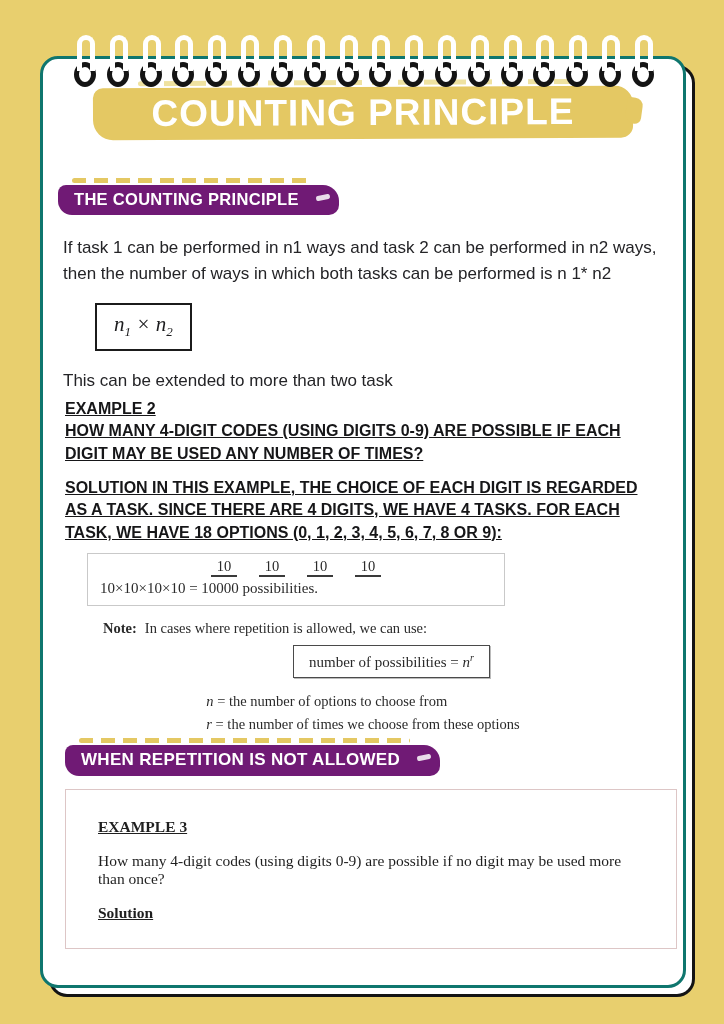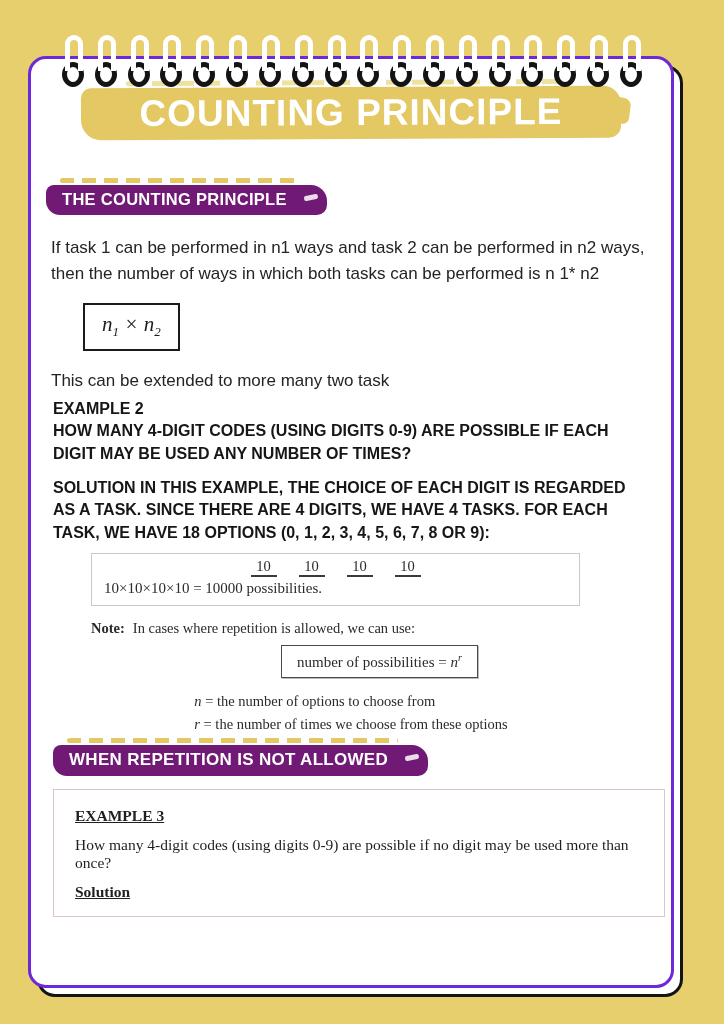--- a/index.html
+++ b/index.html
@@ -4,24 +4,24 @@
 <style>
   html,body{margin:0;padding:0;}
   body{
     width:724px;height:1024px;
     background:#e8cf6e;
     font-family:"Liberation Sans",sans-serif;
     position:relative;overflow:hidden;
     color:#1d1d1f;
   }
   .page{
-    position:absolute;left:28px;top:56px;
+    position:absolute;left:40px;top:56px;
     width:640px;height:926px;
     background:#fff;
-    border:3px solid #6d28d9;
+    border:3px solid #0f766e;
     border-radius:18px;
     box-shadow:9px 9px 0 -3px #ffffff, 9px 9px 0 0 #141414;
   }
   
   .rings{
     position:absolute;top:-24px;left:30px;right:30px;
     display:flex;justify-content:space-between;z-index:6;
   }
   .ring{position:relative;width:22px;height:54px;}
   .ring .hole{
@@ -83,25 +83,25 @@
   }
   .formula-box sub{font-size:13px;}
   .extension-note{margin:20px 20px 0 20px;font-size:17px;color:#242427;}
   .h-wrap1{margin:46px 0 0 15px;}
   .h-wrap2{margin:15px 0 0 22px;}
   .h-wrap3{margin:10px 0 0 22px;}
   .ex2{
     margin:7px 22px 0 22px;max-width:600px;
     font-size:16px;font-weight:bold;line-height:1.4;color:#161618;
   }
-  .ex2 p{margin:0;}
+  .ex2 p{margin:0;text-decoration:underline;}
   .ex2 .sol{margin-top:12px;}
   
   .working-box{
-    margin:9px 0 0 60px;width:489px;
+    margin:9px 0 0 44px;width:418px;
     border:1px solid #c9c9c9;
     padding:3px 12px 8px;box-sizing:border-box;
     font-family:"Liberation Serif",serif;color:#2a2a2a;
   }
   .blank-row{text-align:center;}
   .blank{
     display:inline-block;min-width:26px;text-align:center;
     border-bottom:2px solid #3a3a3a;margin:0 9px;
     font-family:"Liberation Serif",serif;font-size:14.5px;
   }
@@ -128,21 +128,21 @@
     font-family:"Liberation Serif",serif;font-size:15.5px;line-height:1.5;color:#1f1f1f;
     max-width:575px;
   }
   
   .ex3-box{
     margin:13px 0 0 22px;width:612px;box-sizing:border-box;
     border:1px solid #ddc6c6;
     padding:12px 16px 10px;
     font-family:"Liberation Serif",serif;font-size:15.5px;color:#1f1f1f;
   }
-  .ex3-box p{margin:5px;}
+  .ex3-box p{margin:16px;}
   .ex3-label, .ex3-sol-label{font-weight:bold;text-decoration:underline;}
   .ex3-q{margin-top:11px !important;}
   .ex3-sol-label{margin-top:11px !important;}
 </style>
 </head>
 <body>
 
 <div class="page">
 
   <div class="rings" id="rings">
@@ -225,21 +225,21 @@
   </div>
 
   <div class="h-wrap1">
     <span class="banner-sm">THE COUNTING PRINCIPLE</span>
   </div>
 
   <p class="intro-body">If task 1 can be performed in n1 ways and task 2 can be performed in n2 ways, then the number of ways in which both tasks can be performed is n 1* n2</p>
 
   <div class="formula-box"><span>n</span><sub>1</sub><span> × </span><span>n</span><sub>2</sub></div>
 
-  <p class="extension-note">This can be extended to more many two task</p>
+  <p class="extension-note">This can be extended to more than two task</p>
 
 
   <div class="ex2">
     <p>EXAMPLE 2</p>
     <p>HOW MANY 4-DIGIT CODES (USING DIGITS 0-9) ARE POSSIBLE IF EACH DIGIT MAY BE USED ANY NUMBER OF TIMES?</p>
     <p class="sol">SOLUTION IN THIS EXAMPLE, THE CHOICE OF EACH DIGIT IS REGARDED AS A TASK. SINCE THERE ARE 4 DIGITS, WE HAVE 4 TASKS. FOR EACH TASK, WE HAVE 18 OPTIONS (0, 1, 2, 3, 4, 5, 6, 7, 8 OR 9):</p>
   </div>
 
   <div class="working-box">
     <div class="blank-row">

